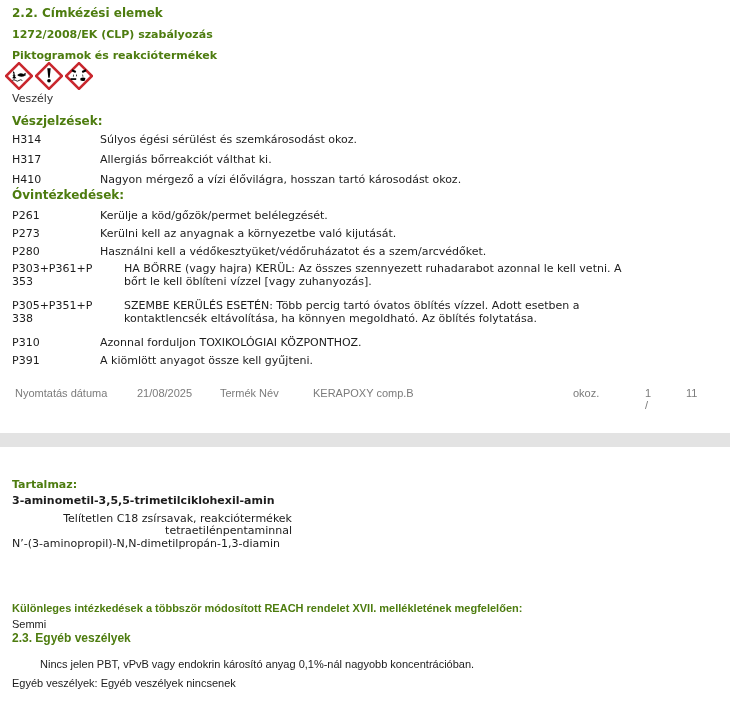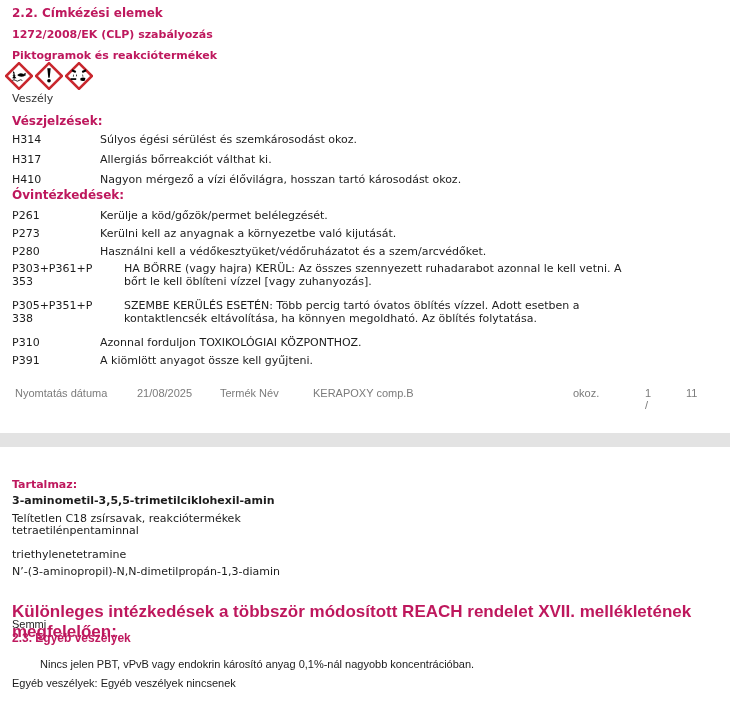--- a/index.html
+++ b/index.html
@@ -2,21 +2,21 @@
 <html><head>
 <meta charset="utf-8">
 <style>
   html,body { margin:0; padding:0; background:#fff; }
   .page {
     position:relative; width:730px; height:709px; background:#ffffff;
     font-family:"DejaVu Sans",sans-serif; font-size:11px; color:#1c1c1c;
     overflow:hidden;
   }
   .abs { position:absolute; }
-  .b { font-weight:bold; color:#be185d; }
+  .b { font-weight:bold; color:#4d7c0f;text-align:right; }
   .title-lg { font-size:12px; }
   
   .picto-row { left:5px; top:62px; display:flex; gap:2px; }
   .picto { width:28px; height:28px; display:block; }
   
   .stmt-table { left:12px; }
   .stmt-row { display:grid; grid-template-columns:88px 520px; }
   .stmt-code { word-break:break-all; padding-right:6px; }
   .h-row { line-height:14px; margin-bottom:6px; }
   .p-row { line-height:13px; margin-bottom:5px; }
@@ -133,25 +133,24 @@
     <span class="abs" style="left:573px;">okoz.</span>
     <span class="abs" style="left:645px;">1 /</span>
     <span class="abs" style="left:686px;">11</span>
   </div>
 
   <div class="abs page-sep"></div>
 
   <div class="abs b" style="left:12px; top:478px;">Tartalmaz:</div>
   <div class="abs" style="left:12px; top:495px;">
     <div class="sub-item" style="margin-bottom:5px;font-weight:bold;">3-aminometil-3,5,5-trimetilciklohexil-amin</div>
-    <div class="sub-item" style="margin-bottom:11px;">Telítetlen C18 zsírsavak, reakciótermékek tetraetilénpentaminnal</div>
-    <div class="sub-item" style="margin-bottom:5px;">triethylenetetramine</div>
+    <div class="sub-item" style="text-align:right;">Telítetlen C18 zsírsavak, reakciótermékek tetraetilénpentaminnal</div>
     <div class="sub-item">N’-(3-aminopropil)-N,N-dimetilpropán-1,3-diamin</div>
   </div>
 
-  <div class="abs b alt-font" style="left:12px; top:602px; font-size:17px;">Különleges intézkedések a többször módosított REACH rendelet XVII. mellékletének megfelelően:</div>
+  <div class="abs b alt-font" style="left:12px; top:602px; font-size:11px;">Különleges intézkedések a többször módosított REACH rendelet XVII. mellékletének megfelelően:</div>
   <div class="abs alt-font" style="left:12px; top:618px;">Semmi</div>
 
   <div class="abs b alt-font title-lg" style="left:12px; top:631px;">2.3. Egyéb veszélyek</div>
   <div class="abs alt-font" style="left:40px; top:658px;">Nincs jelen PBT, vPvB vagy endokrin károsító anyag 0,1%-nál nagyobb koncentrációban.</div>
   <div class="abs alt-font" style="left:12px; top:677px;">Egyéb veszélyek: Egyéb veszélyek nincsenek</div>
 
 </div>
 
 </body></html>

